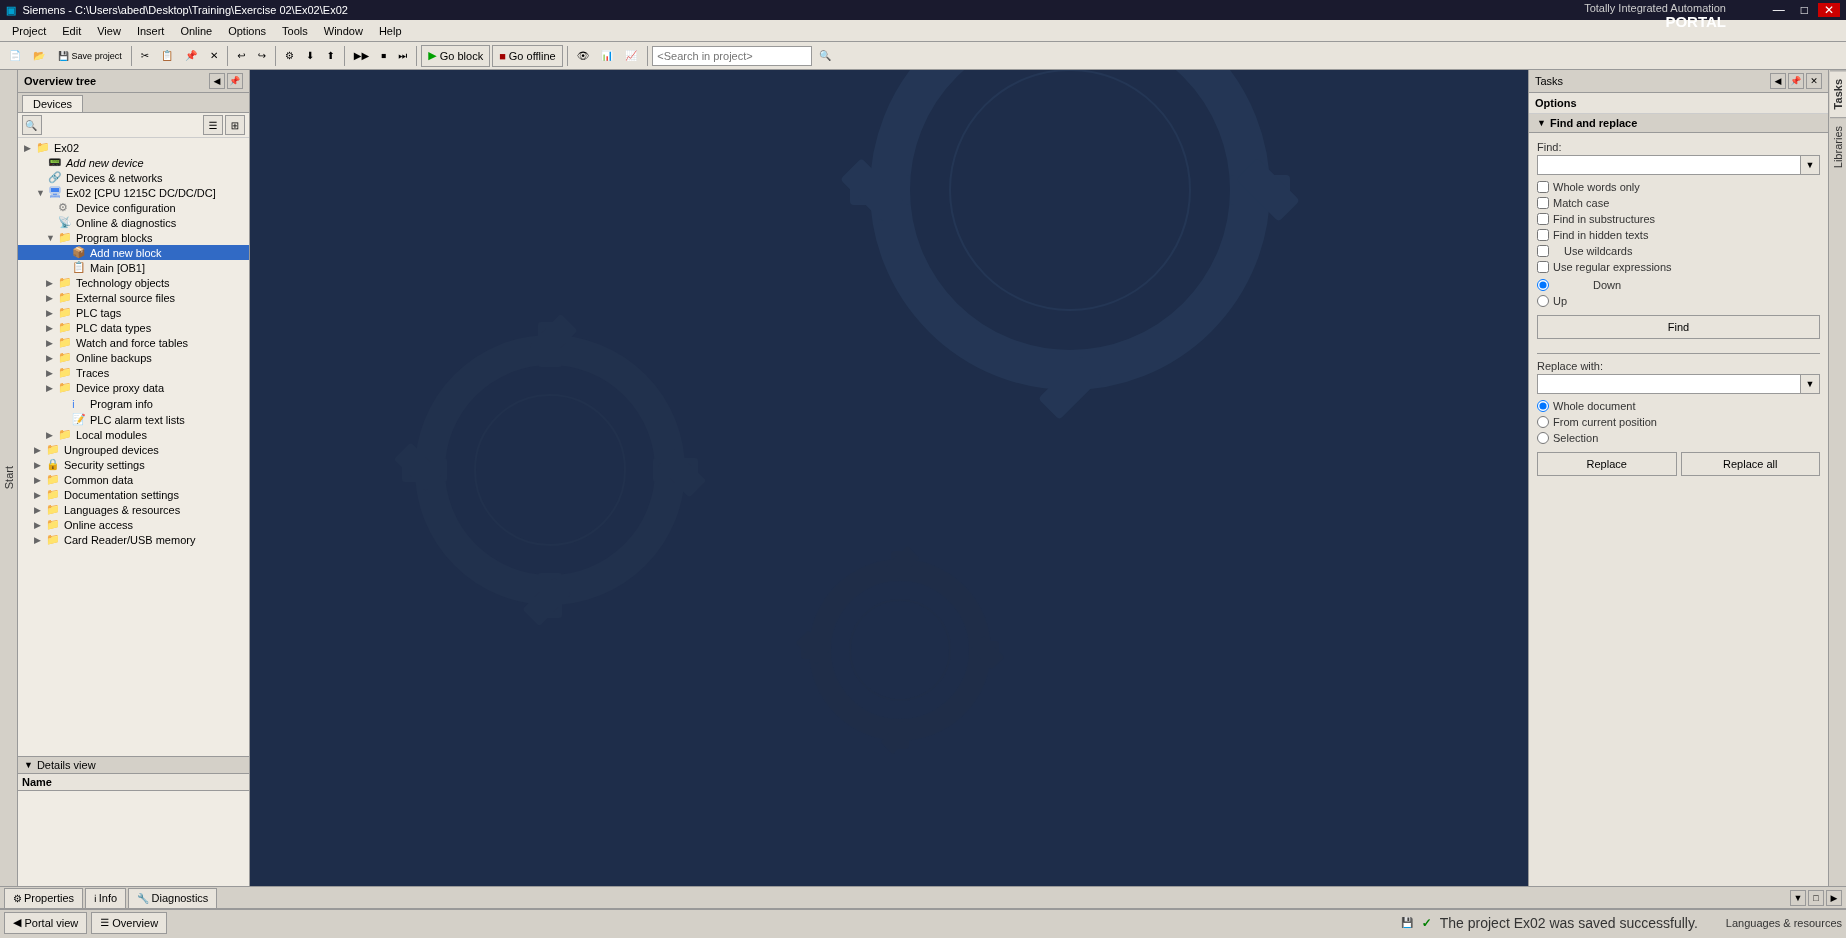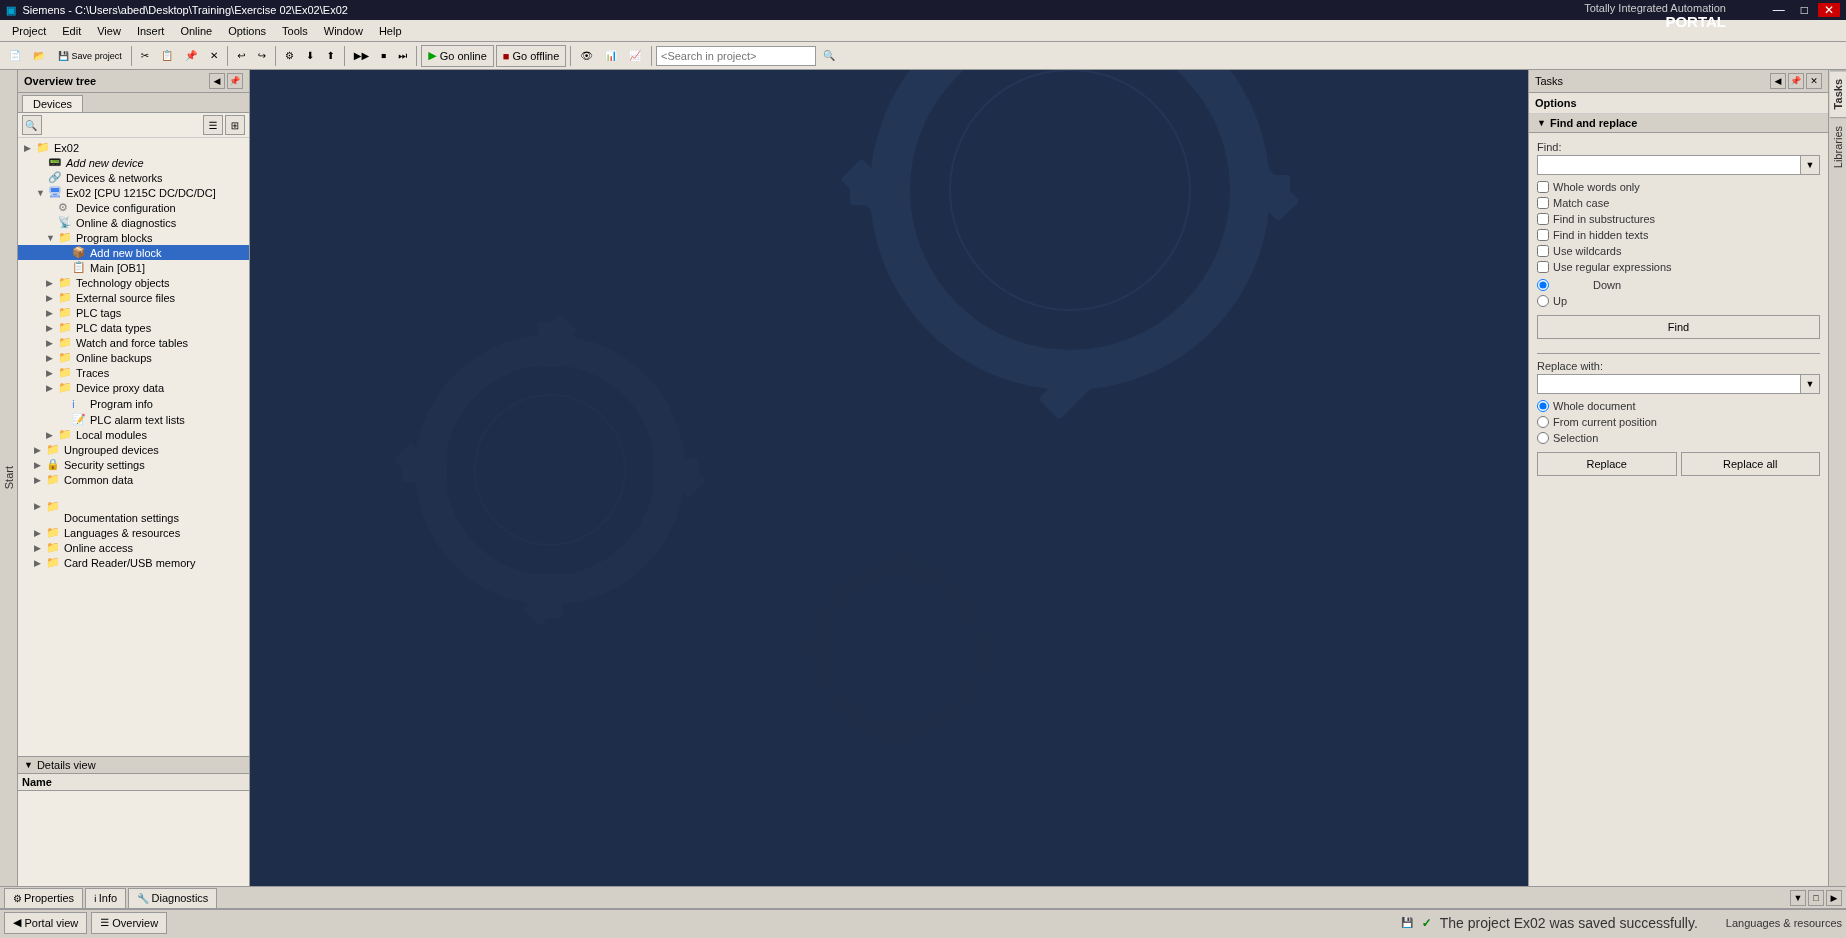--- a/index.html
+++ b/index.html
@@ -96,21 +96,21 @@
   <button class="toolbar-btn" title="Compile">⚙</button>
   <button class="toolbar-btn" title="Download">⬇</button>
   <button class="toolbar-btn" title="Upload">⬆</button>
   <div class="toolbar-sep"></div>
   <button class="toolbar-btn">▶▶</button>
   <button class="toolbar-btn">⏹</button>
   <button class="toolbar-btn">⏭</button>
   <div class="toolbar-sep"></div>
   <button class="toolbar-text-btn">
     <span style="color:#00a000;">▶</span>
-    <span>Go online</span>
+    <span>Go block</span>
   </button>
   <button class="toolbar-text-btn">
     <span style="color:#a00000;">■</span>
     <span>Go offline</span>
   </button>
   <div class="toolbar-sep"></div>
   <button class="toolbar-btn">👁</button>
   <button class="toolbar-btn">📊</button>
   <button class="toolbar-btn">📈</button>
   <div class="toolbar-sep"></div>
@@ -285,21 +285,21 @@
 
       <div class="tree-node" style="display:flex; align-items:center; padding:1px 2px; cursor:pointer; padding-left:16px;">
         <span style="width:12px; font-size:9px; color:#666;">▶</span>
         <span style="width:16px; margin-right:2px; color:#f0c040; font-size:11px;">📁</span>
         <span style="font-size:11px;">Common data</span>
       </div>
 
       <div class="tree-node" style="display:flex; align-items:center; padding:1px 2px; cursor:pointer; padding-left:16px;">
         <span style="width:12px; font-size:9px; color:#666;">▶</span>
         <span style="width:16px; margin-right:2px; color:#f0c040; font-size:11px;">📁</span>
-        <span style="font-size:11px;margin-top:24px;">Documentation settings</span>
+        <span style="font-size:11px;">Documentation settings</span>
       </div>
 
       <div class="tree-node" style="display:flex; align-items:center; padding:1px 2px; cursor:pointer; padding-left:16px;">
         <span style="width:12px; font-size:9px; color:#666;">▶</span>
         <span style="width:16px; margin-right:2px; color:#f0c040; font-size:11px;">📁</span>
         <span style="font-size:11px;">Languages &amp; resources</span>
       </div>
 
       <div class="tree-node" style="display:flex; align-items:center; padding:1px 2px; cursor:pointer; padding-left:16px;">
         <span style="width:12px; font-size:9px; color:#666;">▶</span>
@@ -413,21 +413,21 @@
           <label style="font-size:11px; color:#333;">Match case</label>
         </div>
         <div style="display:flex; align-items:center; gap:4px; margin-bottom:4px;">
           <input type="checkbox" style="width: 12px; height: 12px;">
           <label style="font-size:11px; color:#333;">Find in substructures</label>
         </div>
         <div style="display:flex; align-items:center; gap:4px; margin-bottom:4px;">
           <input type="checkbox" style="width: 12px; height: 12px;">
           <label style="font-size:11px; color:#333;">Find in hidden texts</label>
         </div>
-        <div style="display:flex; align-items:center; gap:4px; margin-bottom:4px;">
+        <div style="display:flex; align-items:center; gap:15px; margin-bottom:4px;">
           <input type="checkbox" style="width: 12px; height: 12px;">
           <label style="font-size:11px; color:#333;">Use wildcards</label>
         </div>
         <div style="display:flex; align-items:center; gap:4px; margin-bottom:6px;">
           <input type="checkbox" style="width: 12px; height: 12px;">
           <label style="font-size:11px; color:#333;">Use regular expressions</label>
         </div>
         
         <div style="display:flex; align-items:center; gap:4px; margin-bottom:4px;">
           <input type="radio" name="direction" checked="" style="width: 12px; height: 12px;">

